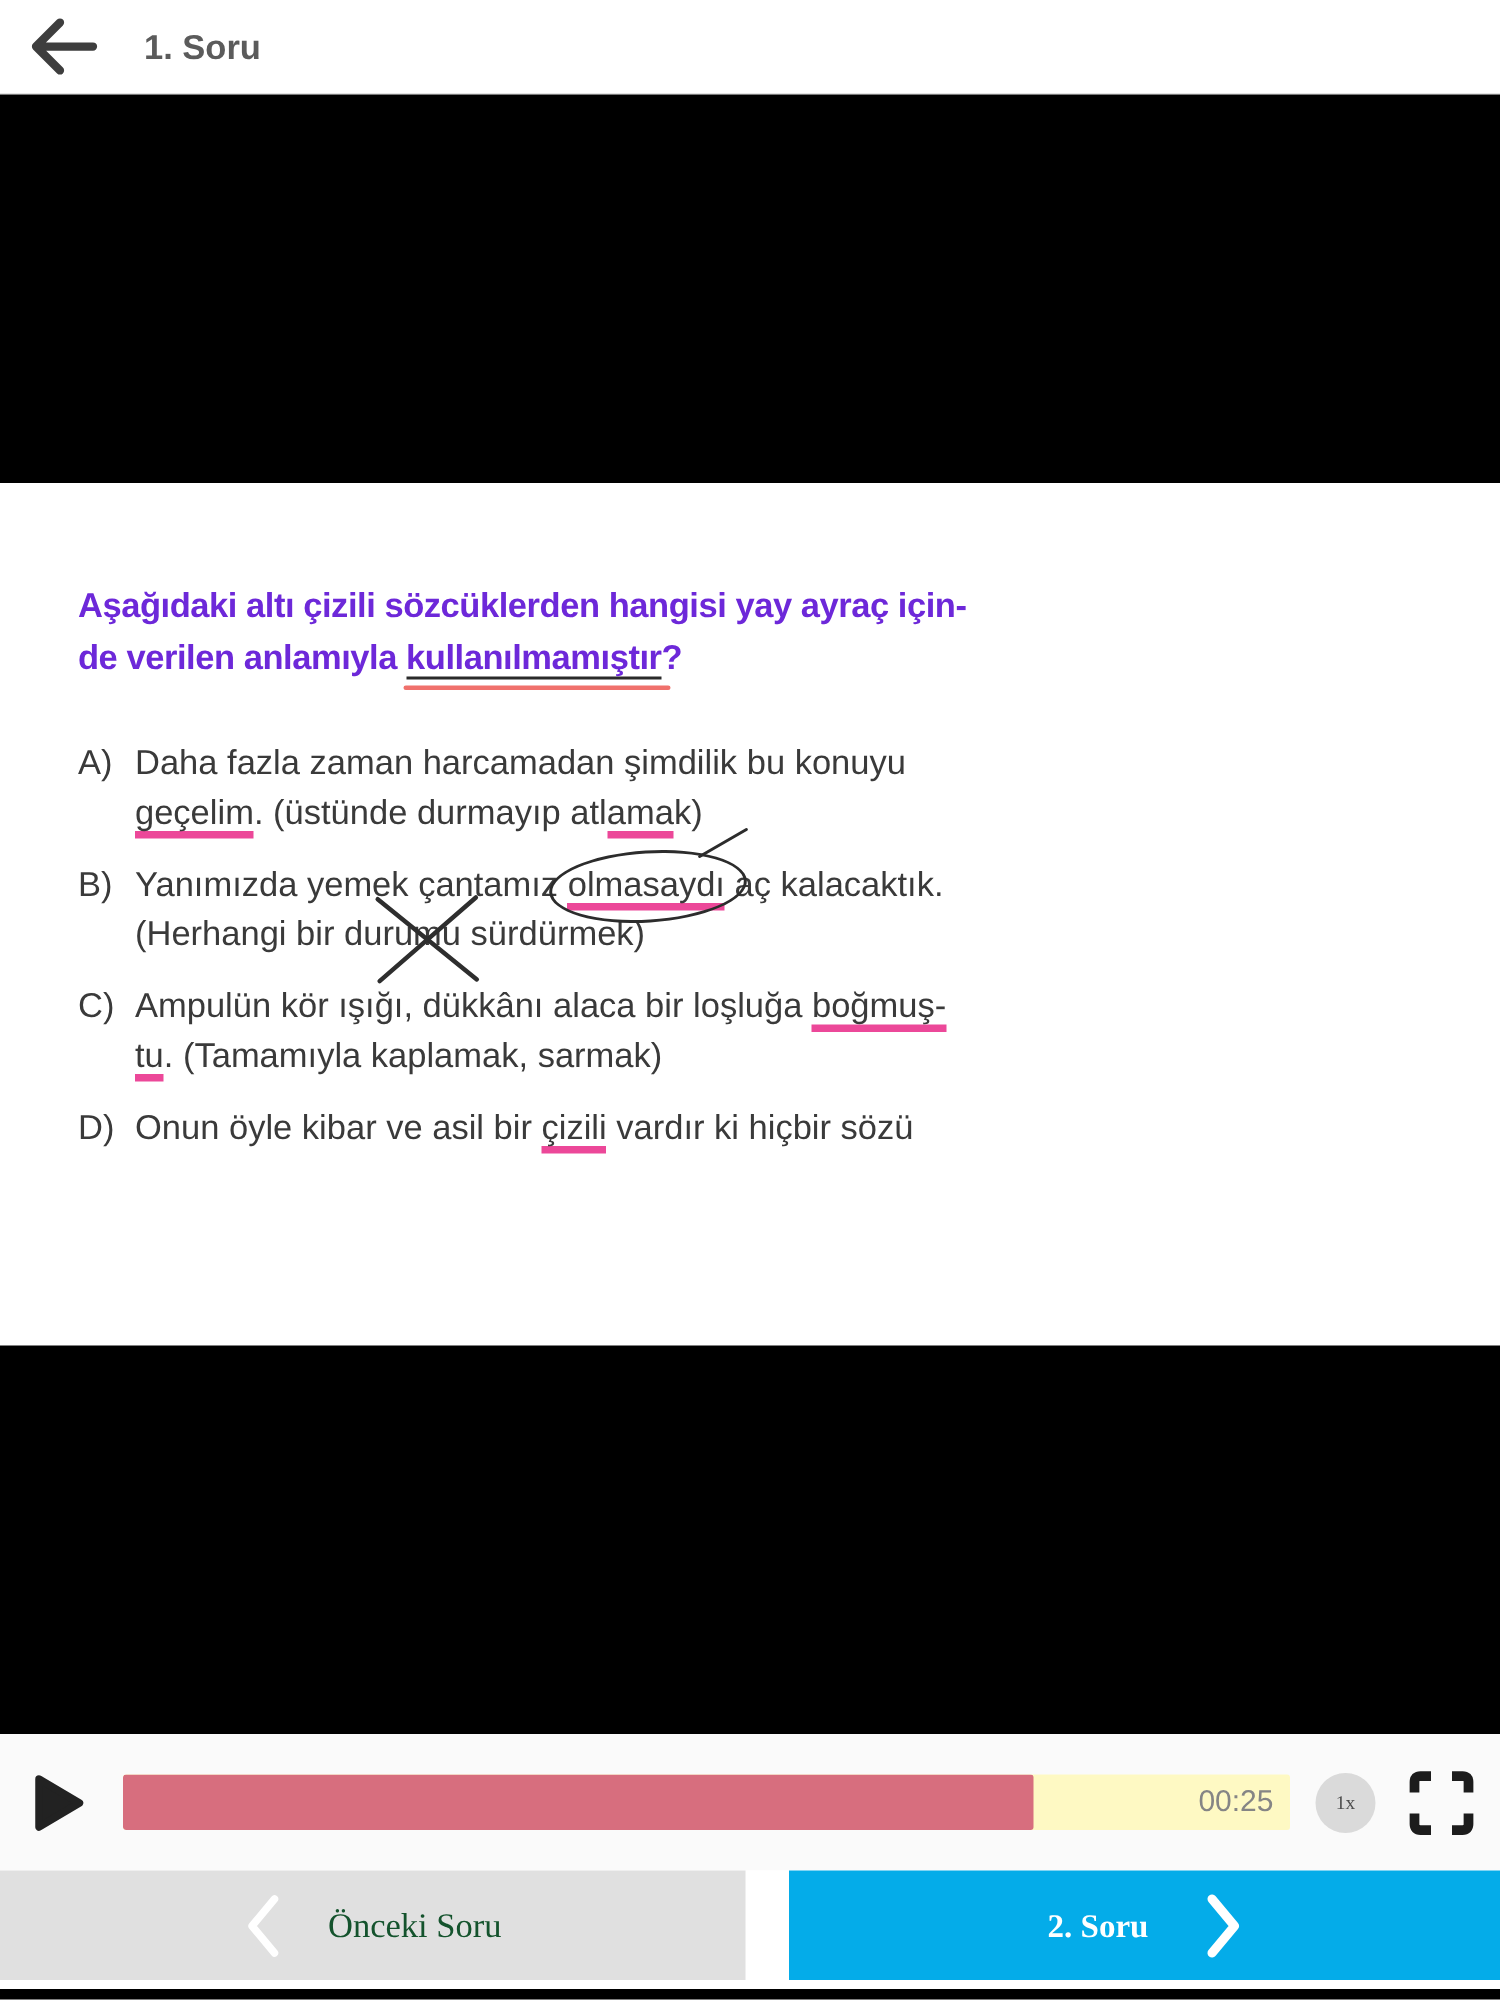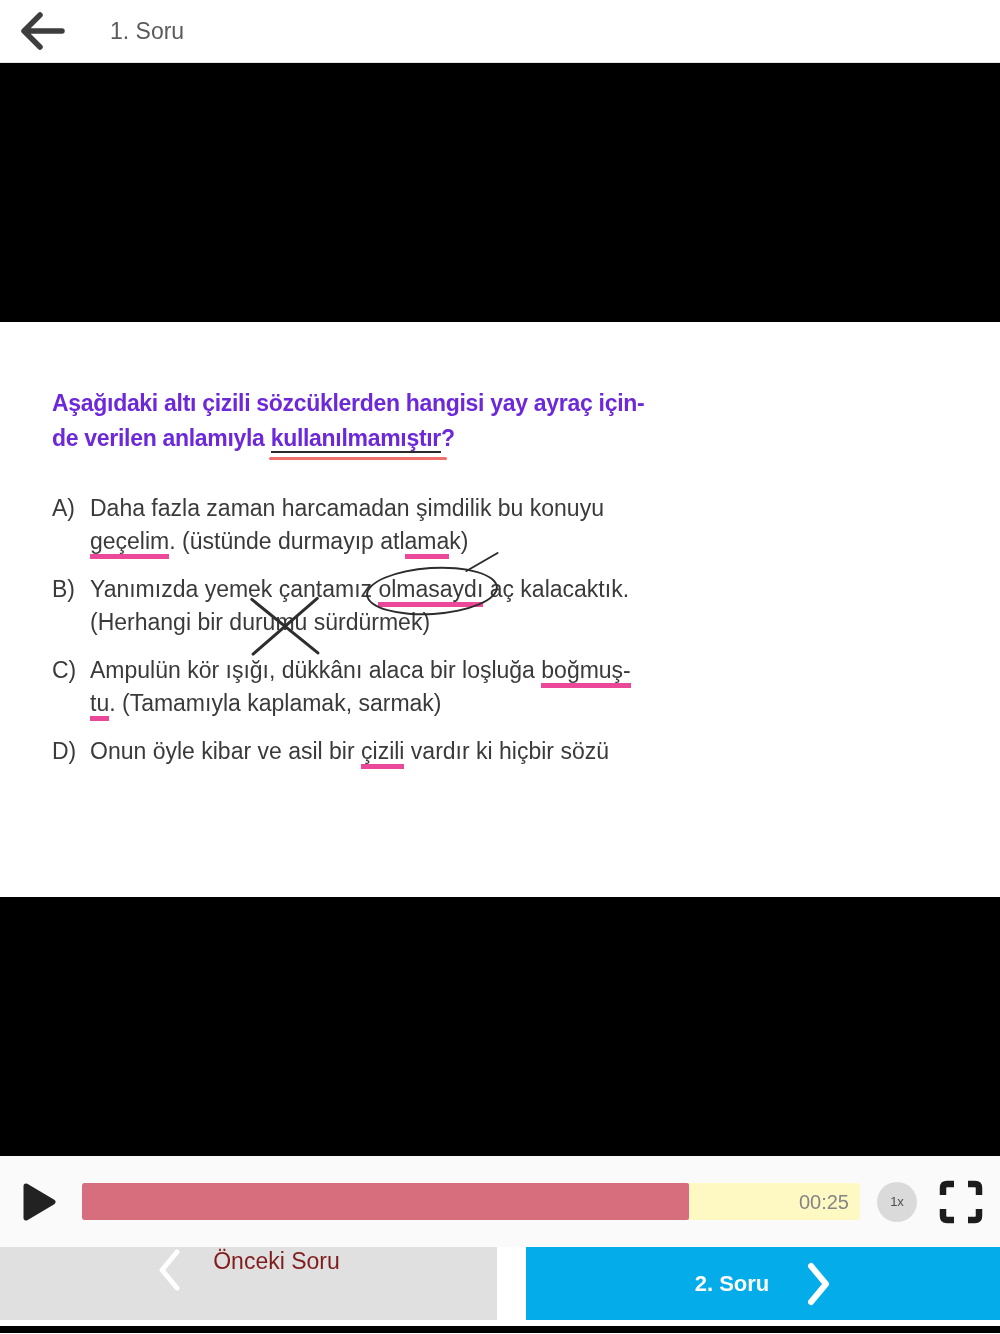--- a/index.html
+++ b/index.html
@@ -1,27 +1,27 @@
 <!DOCTYPE html>
 <html><head>
 <meta charset="utf-8">
 <style>
   * { box-sizing: border-box; }
   html,body { margin:0; padding:0; }
   body { width:1000px; font-family:"Liberation Sans", sans-serif; background:#ffffff; }
-  button { font-family:Liberation Sans, sans-serif; }
+  button { font-family:Liberation Serif, serif; }
 
   .app { position:relative; width:1000px; height:1334px; background:#fff; overflow:hidden; }
 
   
   .topbar { height:63px; background:#fff; border-bottom:1px solid #e4e4e4;
             display:flex; align-items:center; padding-left:14px; }
   .back-btn { width:56px; height:50px; background:none; border:none; padding:0;
               display:flex; align-items:center; justify-content:center; cursor:pointer; }
-  .topbar-title { margin-left:40px; font-size:23px; color:#5b5b5b; font-weight:400; }
+  .topbar-title { margin-left:26px; font-size:23px; color:#5b5b5b; font-weight:700; }
 
   
   .video-band { height:259px; background:#000; }
 
   
   .slide { height:575px; background:#fff; padding:64px 40px 0 52px; }
   .q-heading { font-weight:bold; font-size:23px; line-height:35px; color:#6d28d9;
                letter-spacing:-0.3px; margin-bottom:36px; }
   .red-u { position:relative; border-bottom:2.5px solid #2a2a2a; }
   .red-u::after { content:''; position:absolute; left:-2px; right:-6px; bottom:-9px;
@@ -61,22 +61,22 @@
   .time { position:absolute; right:11px; top:50%; transform:translateY(-50%);
           font-size:20px; color:#858585; }
   .speed { width:40px; height:40px; border-radius:50%; background:#dadada; border:none;
            margin-left:17px; font-size:13px; color:#4f4f4f; flex:none; cursor:pointer; }
   .fs-btn { margin-left:20px; width:48px; height:48px; background:none; border:none; padding:0;
             cursor:pointer; flex:none; display:flex; align-items:center; justify-content:center; }
 
   
   .navbar { height:73px; display:flex; gap:3px; background:#fff; }
   .nav-prev { width:497px; background:#e0e0e0; border:none; cursor:pointer;
-              display:flex; justify-content:center; gap:32px;
-              font-size:23px; color:#7f1d1d; font-weight:500; }
+              display:flex; align-items:center; justify-content:center; gap:32px;
+              font-size:23px; color:#14532d; font-weight:500; }
   .nav-next { flex:1; background:#04ace9; border:none; cursor:pointer;
               display:flex; align-items:center; justify-content:center; gap:38px;
               font-size:22px; color:#fff; font-weight:bold;margin-left:26px; }
   .spacer-strip { height:6px; background:#fff; }
   .home-bar { height:7px; background:#000; }
 </style>
 </head>
 <body>
 
 <div class="app">

